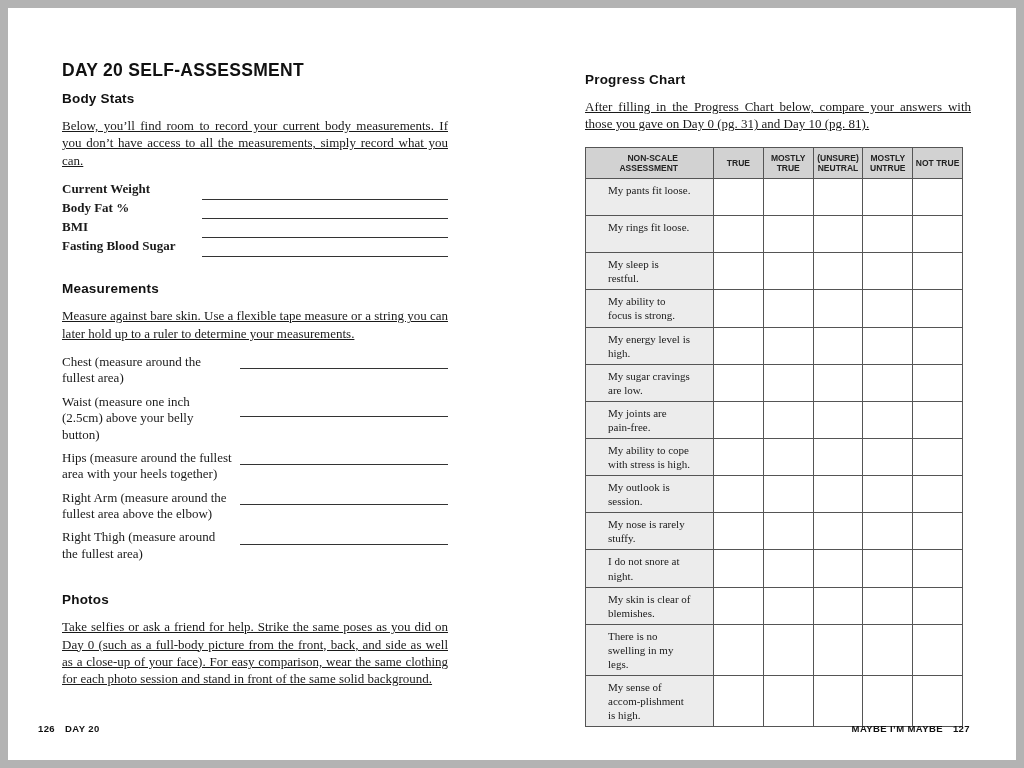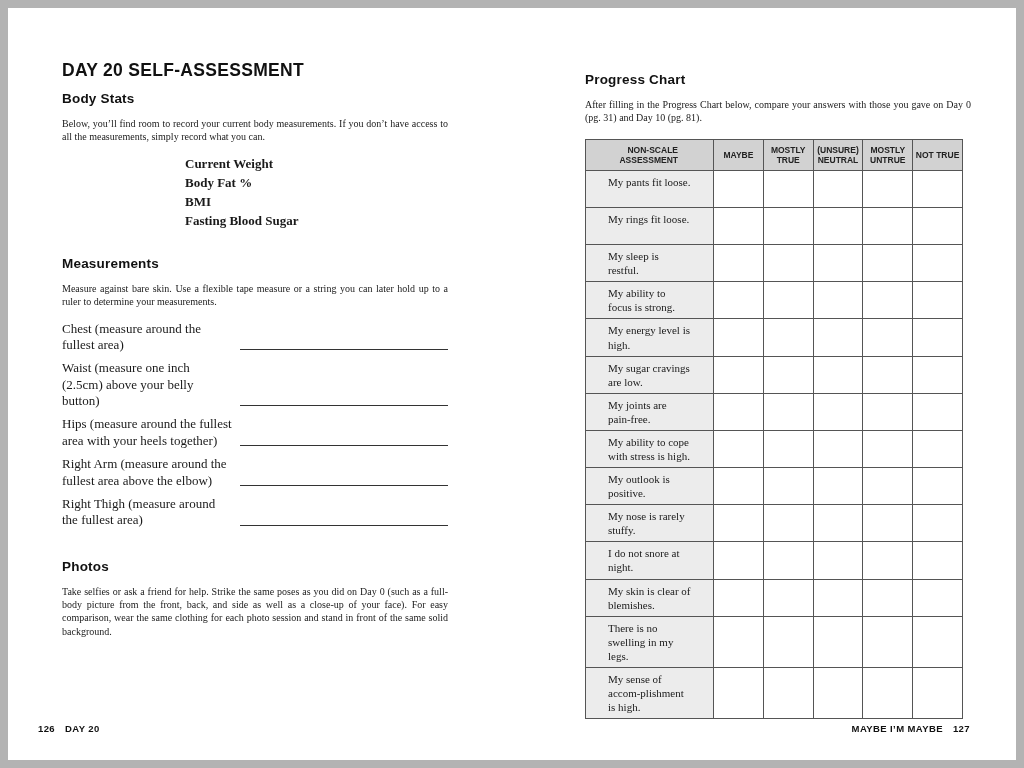--- a/index.html
+++ b/index.html
@@ -34,40 +34,41 @@
     font-family:"Liberation Sans",sans-serif;
     font-weight:bold;font-size:17.5px;letter-spacing:.3px;
     text-align:left;margin:0 0 10px 0;color:#111;
   }
   h2.section-heading{
     font-family:"Liberation Sans",sans-serif;
     font-weight:bold;font-size:13.5px;letter-spacing:.2px;
     margin:0 0 11px 0;color:#111;
   }
   p.book-par{
-    font-size:10px;line-height:1.34;text-align:justify;
+    font-size:13px;line-height:1.34;text-align:justify;
     margin:0 0 12px 0;
+    text-decoration:underline;
   }
   
   .stat-row{
-    display:flex;align-items:center;
-    height:19px;margin-bottom:0;flex-direction:column;
+    display:flex;align-items:flex-start;
+    height:19px;margin-bottom:0;
   }
   .stat-label{
     font-weight:bold;font-size:13px;width:140px;flex:none;
   }
   .fill-line{
     flex:1;border-bottom:1px solid var(--rule-color);
     height:100%;margin-bottom:2px;
   }
   .stats-block{margin:2px 0 24px 0;}
   
   .measure-block{margin:2px 0 18px 0;}
   .measure-row{
-    display:flex;align-items:flex-end;margin-bottom:7px;
+    display:flex;align-items:center;margin-bottom:7px;
   }
   .measure-label{
     font-size:13px;line-height:1.26;width:178px;flex:none;
     padding-right:8px;
   }
   .measure-line{
     flex:1;border-bottom:1px solid var(--rule-color);
     margin-bottom:3px;height:1px;
   }
   .spacer-measure{height:12px;}
@@ -171,21 +172,21 @@
   <div class="col-right">
     <h2 class="section-heading">Progress Chart</h2>
     <p class="book-par">After filling in the Progress Chart below, compare your answers with those you gave on Day 0 (pg. 31) and Day 10 (pg. 81).</p>
 
     <table class="progress" id="progress-table">
         <thead>
           <tr>
             <th class="assess-head">
               <span>NON-SCALE ASSESSMENT</span>
             </th>
-            <th>MAYBE</th>
+            <th>TRUE</th>
             <th>MOSTLY TRUE</th>
             <th>(UNSURE) NEUTRAL</th>
             <th>MOSTLY UNTRUE</th>
             <th>NOT TRUE</th>
           </tr>
         </thead>
         <tbody>
           <tr>
             <td class="assess">My pants fit loose.</td>
             <td class="answer"></td>
@@ -244,21 +245,21 @@
           </tr>
           <tr>
             <td class="assess">My ability to cope with stress is high.</td>
             <td class="answer"></td>
             <td class="answer"></td>
             <td class="answer"></td>
             <td class="answer"></td>
             <td class="answer"></td>
           </tr>
           <tr>
-            <td class="assess">My outlook is positive.</td>
+            <td class="assess">My outlook is session.</td>
             <td class="answer"></td>
             <td class="answer"></td>
             <td class="answer"></td>
             <td class="answer"></td>
             <td class="answer"></td>
           </tr>
           <tr>
             <td class="assess">My nose is rarely stuffy.</td>
             <td class="answer"></td>
             <td class="answer"></td>

